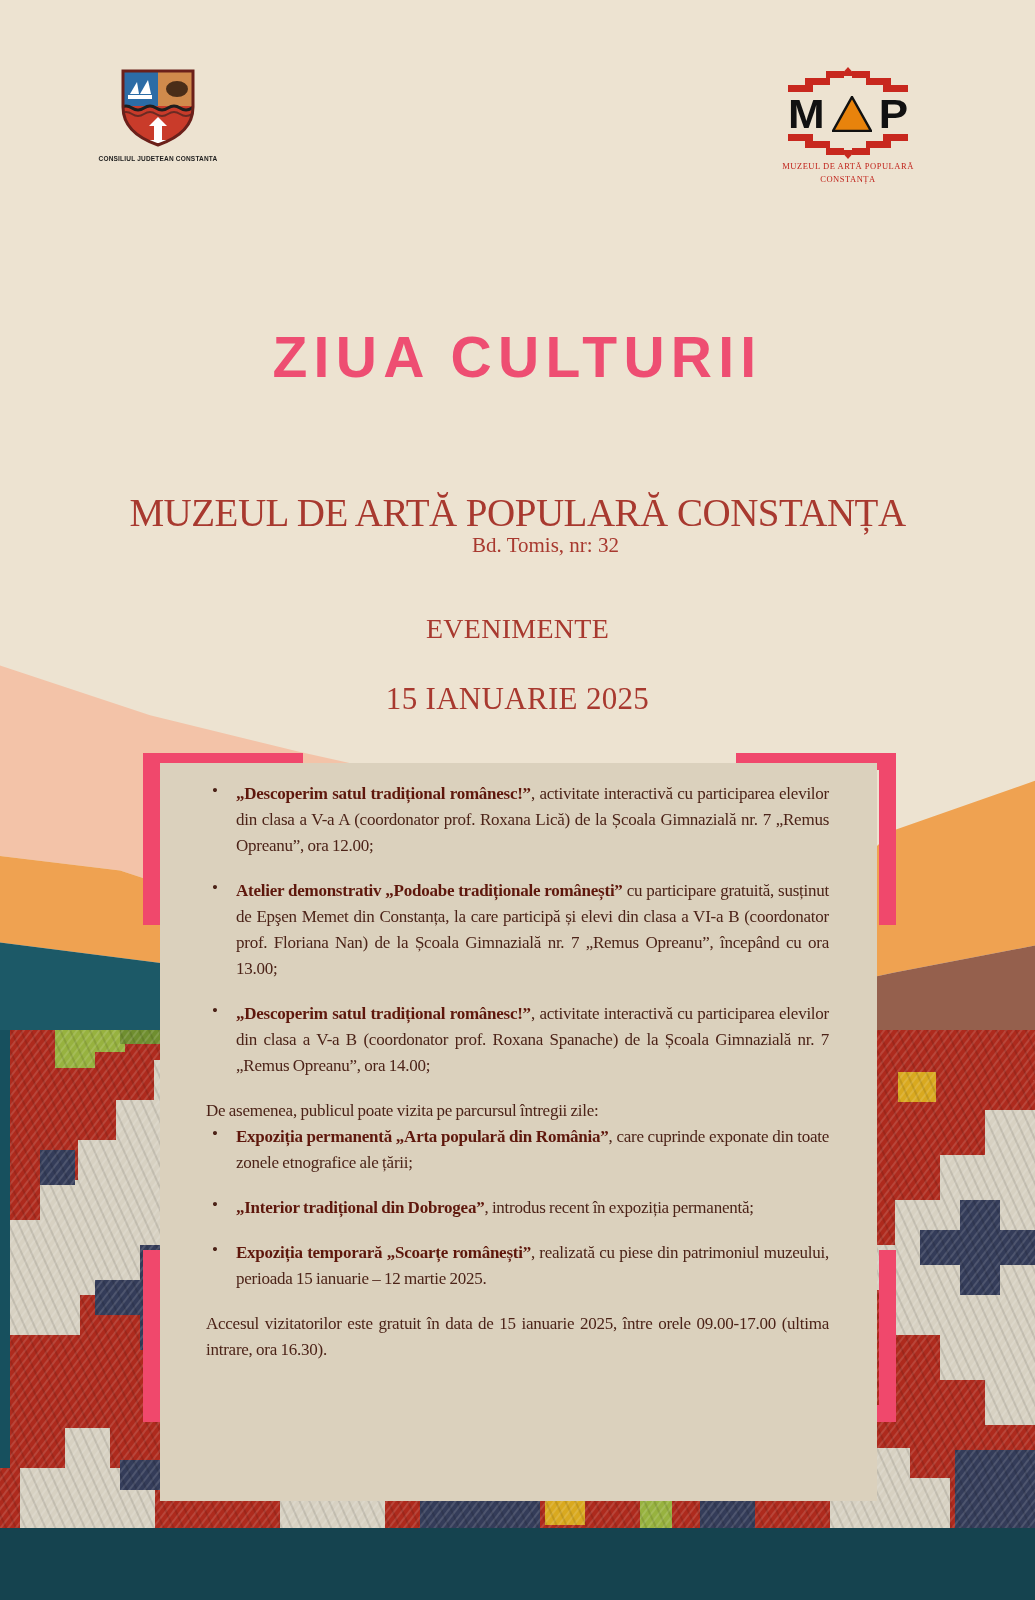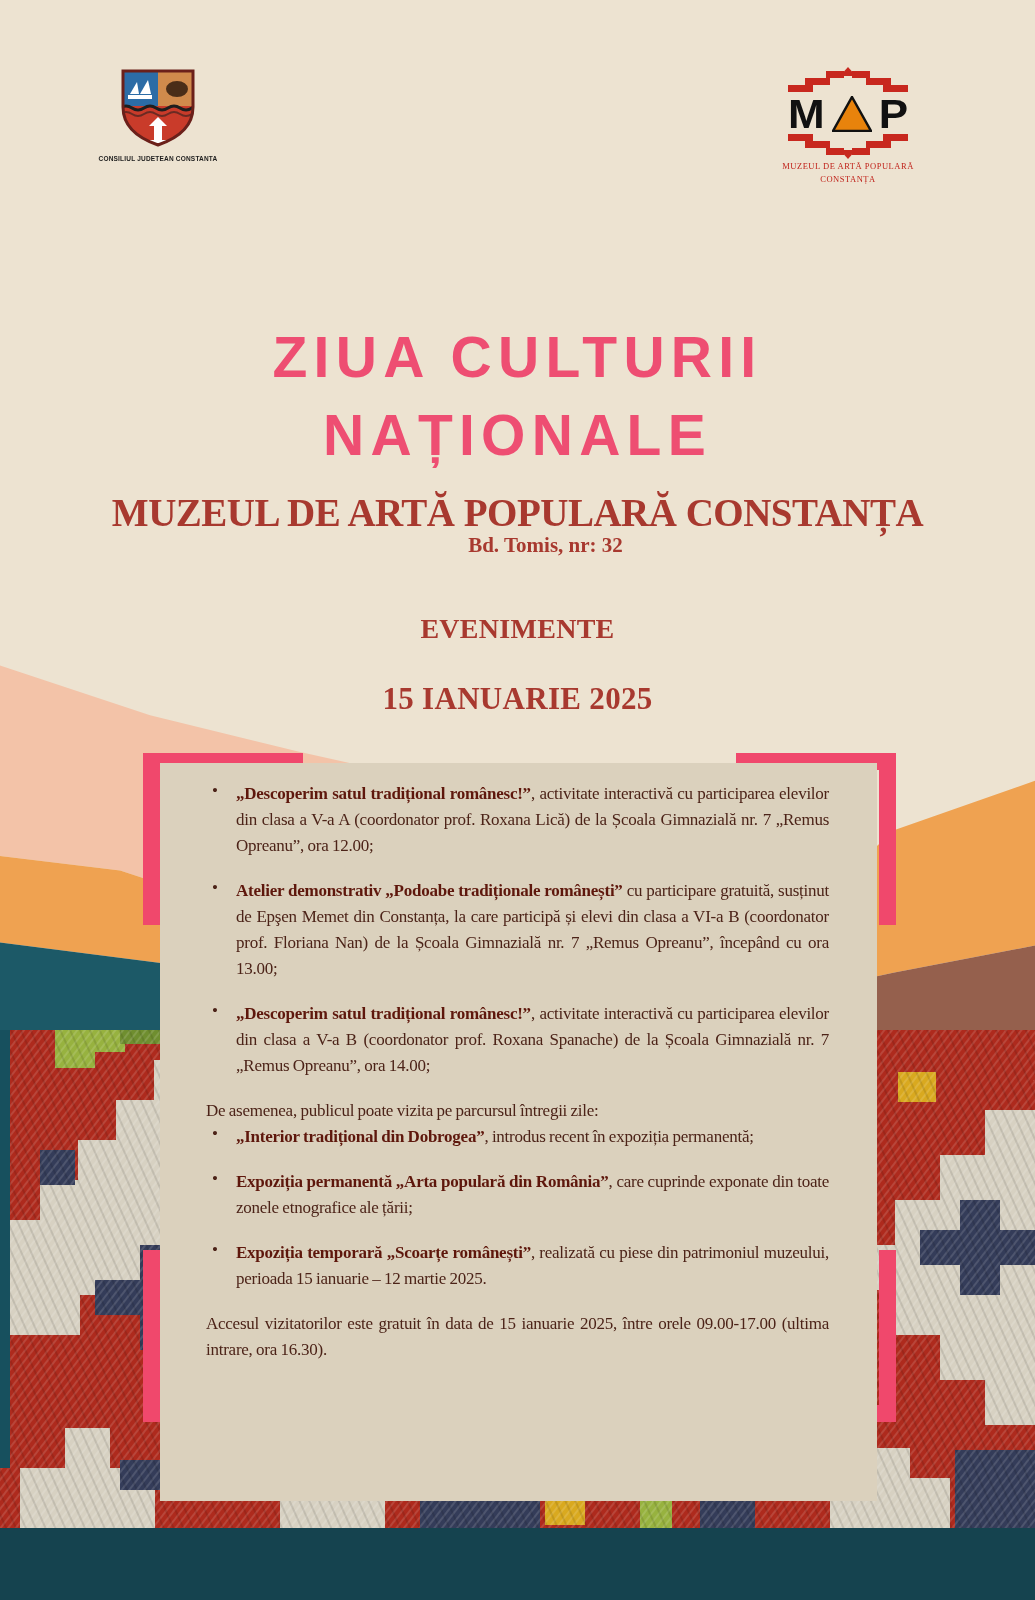--- a/index.html
+++ b/index.html
@@ -31,21 +31,21 @@
   .zig .peak{left:52px;bottom:16px;width:0;height:0;background:none;border-left:8px solid transparent;border-right:8px solid transparent;border-bottom:9px solid #C8281E;}
   .zig.flip{transform:rotate(180deg);}
   .map-word{display:flex;align-items:flex-end;justify-content:center;gap:7px;height:38px;margin:2px 0 2px 0;}
   .map-letter{font-family:"Liberation Sans",sans-serif;font-weight:bold;font-size:44px;line-height:36px;color:#111;transform:scaleY(.92);}
   .map-caption{font-size:8.5px;font-weight:normal;color:#C0231B;letter-spacing:.06em;line-height:1.5;margin-top:4px;}
 
   
   .title{position:absolute;left:0;width:1035px;text-align:center;color:#EE4E72;font-family:"Liberation Sans",sans-serif;font-weight:bold;font-size:57px;letter-spacing:.11em;line-height:1;margin-top:36px;}
   .title1{top:293px;}
   .title2{top:371px;}
-  .redline{position:absolute;left:0;width:1035px;text-align:center;color:#A8392F;font-weight:bold;}
+  .redline{position:absolute;left:0;width:1035px;text-align:center;color:#A8392F;font-weight:normal;}
   .venue{top:490px;font-size:39px;letter-spacing:-0.5px;}
   .address{top:533px;font-size:21px;padding-left:28px;}
   .ev-head{top:613px;font-size:28px;letter-spacing:.01em;text-align:center;}
   .ev-date{top:681px;font-size:31px;letter-spacing:.01em;}
 
   
   .bracket{position:absolute;background:#F0486C;}
   .tl-h{left:143px;top:753px;width:160px;height:17px;}
   .tl-v{left:143px;top:753px;width:17px;height:172px;}
   .tr-h{left:736px;top:753px;width:160px;height:17px;}
@@ -168,21 +168,20 @@
         <i class="s6"></i>
         <i class="peak"></i>
     </div>
     <div class="map-caption">
       <div>MUZEUL DE ARTĂ POPULARĂ</div>
       <div>CONSTANȚA</div>
     </div>
   </div>
 
   <div class="title title1">ZIUA CULTURII</div>
-  <div class="title title2">NAȚIONALE</div>
   <div class="redline venue">MUZEUL DE ARTĂ POPULARĂ CONSTANȚA</div>
   <div class="redline address">Bd. Tomis, nr: 32</div>
   <div class="redline ev-head">EVENIMENTE</div>
   <div class="redline ev-date">15 IANUARIE 2025</div>
 
   <div class="bracket tl-h"></div>
   <div class="bracket tl-v"></div>
   <div class="bracket tr-h"></div>
   <div class="bracket tr-v"></div>
   <div class="bracket bl-v"></div>
@@ -200,28 +199,28 @@
       <p class="itext"><b>Atelier demonstrativ „Podoabe tradiționale românești”</b><span> cu participare gratuită, susținut de Epşen Memet din Constanța, la care participă și elevi din clasa a VI-a B (coordonator prof. Floriana Nan) de la Școala Gimnazială nr. 7 „Remus Opreanu”, începând cu ora 13.00;</span></p>
     </div>
 
     <div class="block bullet-item">
       <p class="itext"><b>„Descoperim satul tradițional românesc!”</b><span>, activitate interactivă cu participarea elevilor din clasa a V-a B (coordonator prof. Roxana Spanache) de la Școala Gimnazială nr. 7 „Remus Opreanu”, ora 14.00;</span></p>
     </div>
 
     <p class="block plain">De asemenea, publicul poate vizita pe parcursul întregii zile:</p>
 
     <div class="block bullet-item">
+      <p class="itext"><b>Expoziția permanentă „Arta populară din România”</b><span>, care cuprinde exponate din toate zonele etnografice ale țării;</span></p>
+    </div>
+
+    <div class="block bullet-item">
       <p class="itext"><b>„Interior tradițional din Dobrogea”</b><span>, introdus recent în expoziția permanentă;</span></p>
     </div>
 
     <div class="block bullet-item">
-      <p class="itext"><b>Expoziția permanentă „Arta populară din România”</b><span>, care cuprinde exponate din toate zonele etnografice ale țării;</span></p>
-    </div>
-
-    <div class="block bullet-item">
       <p class="itext"><b>Expoziția temporară „Scoarțe românești”</b><span>, realizată cu piese din patrimoniul muzeului, perioada 15 ianuarie – 12 martie 2025.</span></p>
     </div>
 
     <p class="plain">Accesul vizitatorilor este gratuit în data de 15 ianuarie 2025, între orele 09.00-17.00 (ultima intrare, ora 16.30).</p>
 
   </div>
 
 </div>
 
 </body></html>

